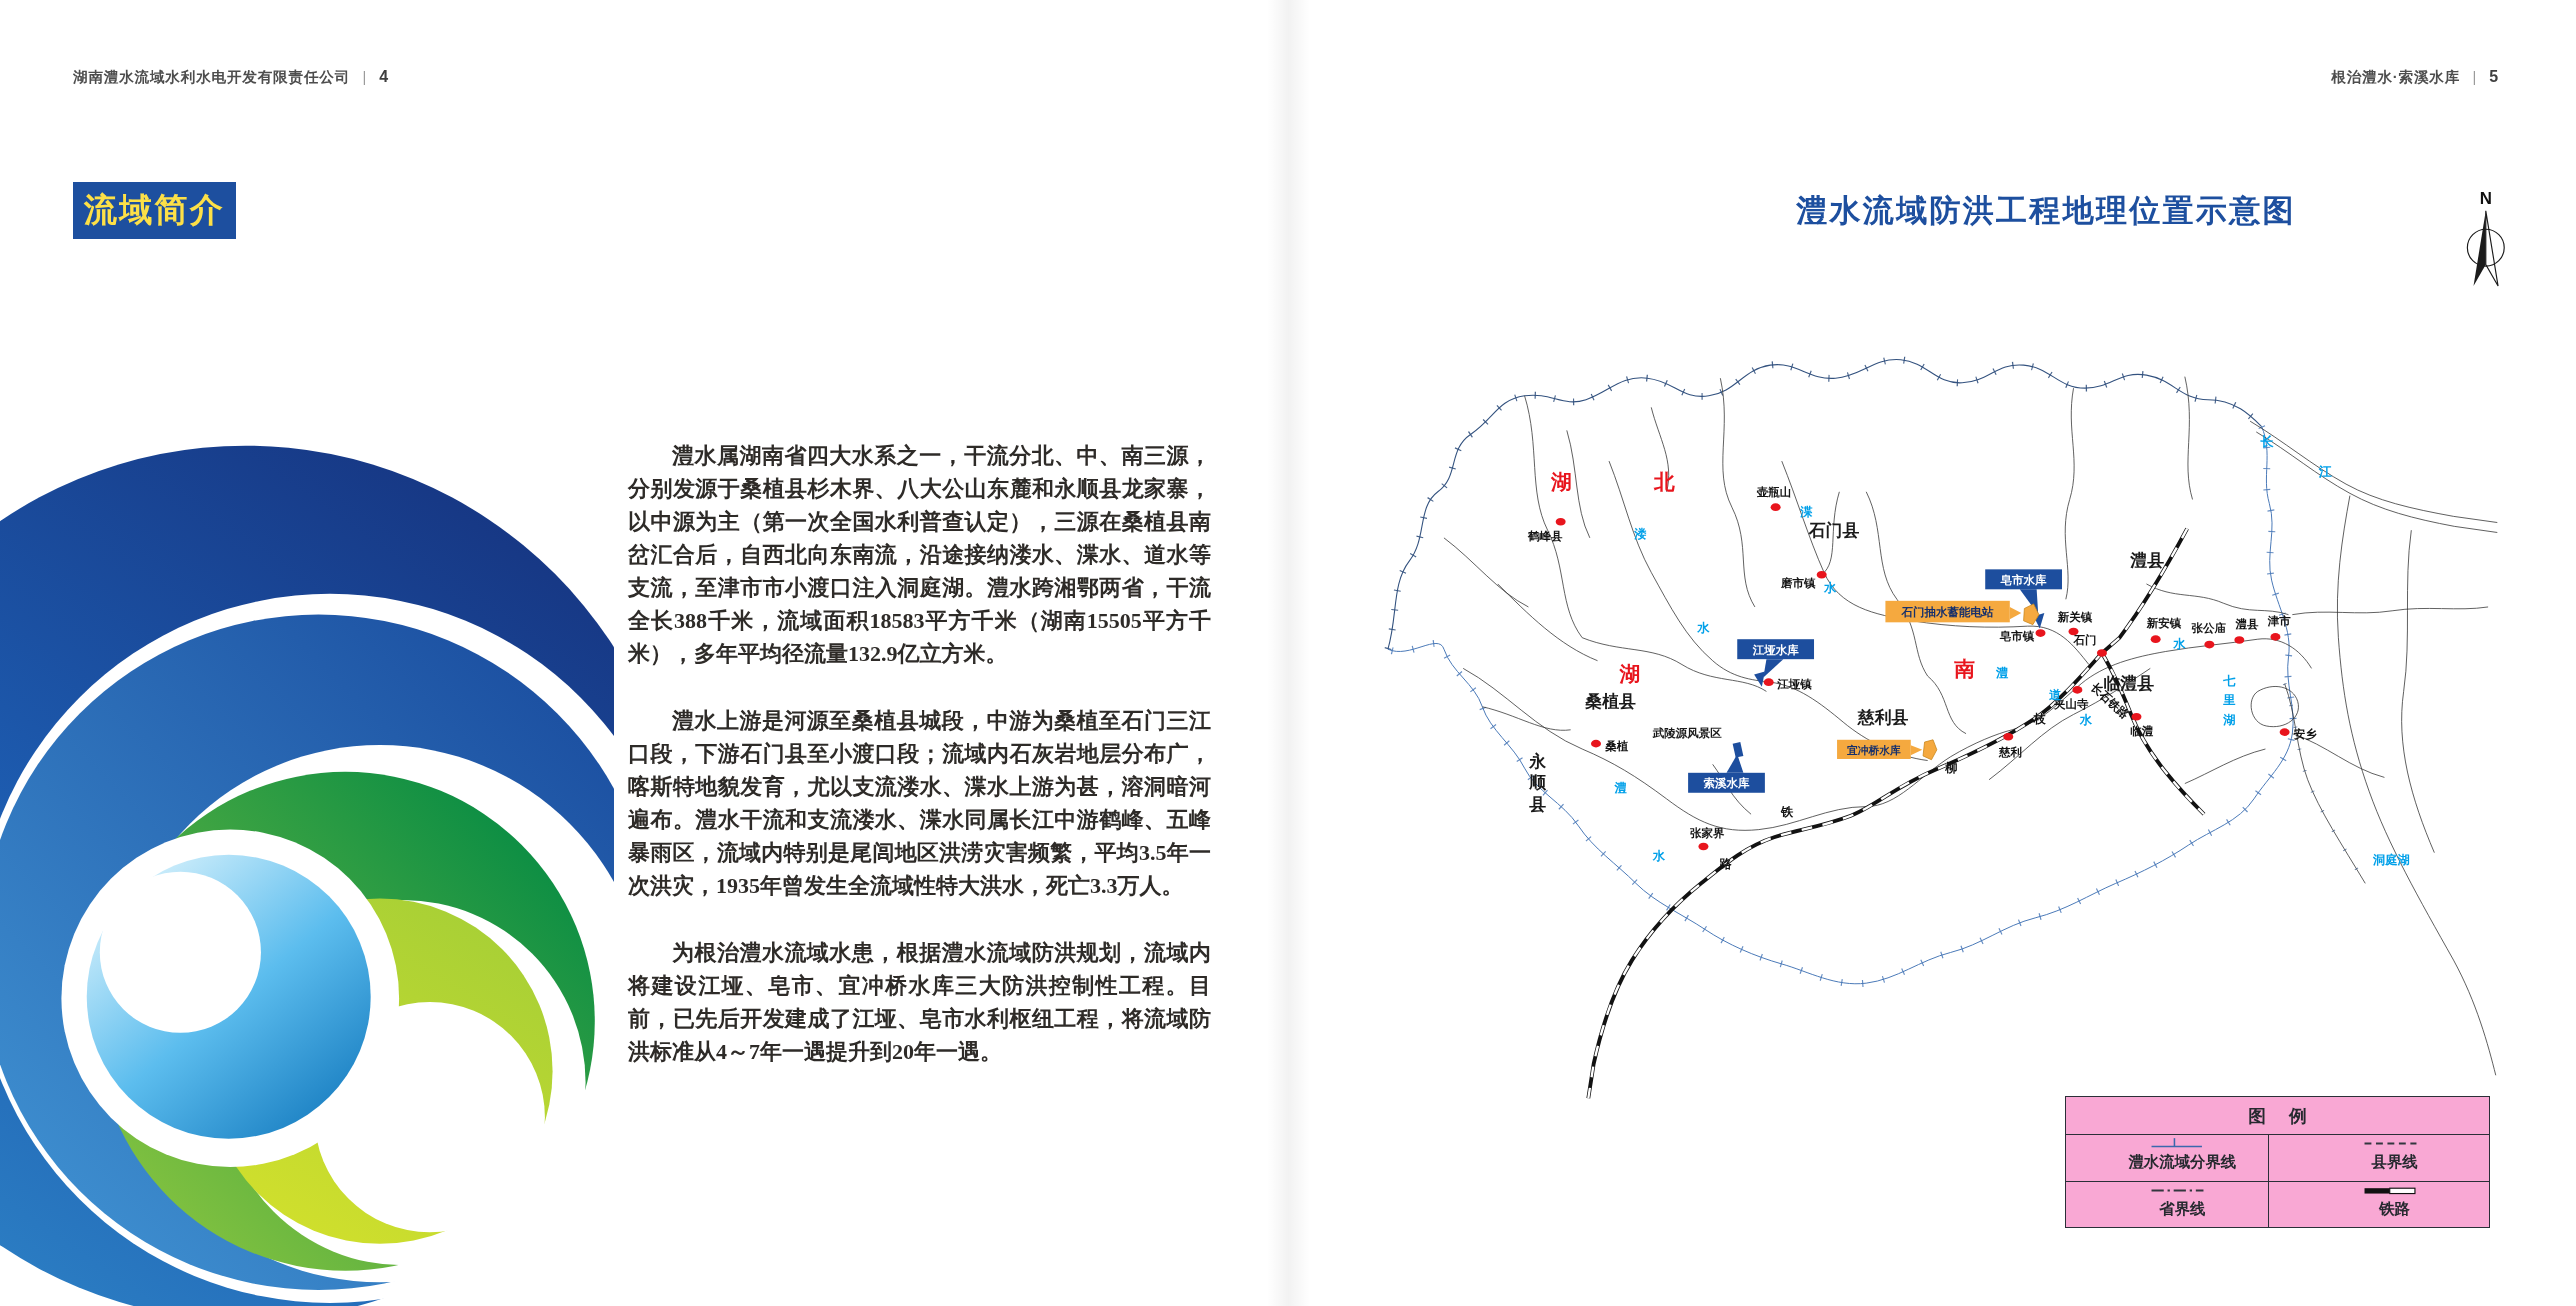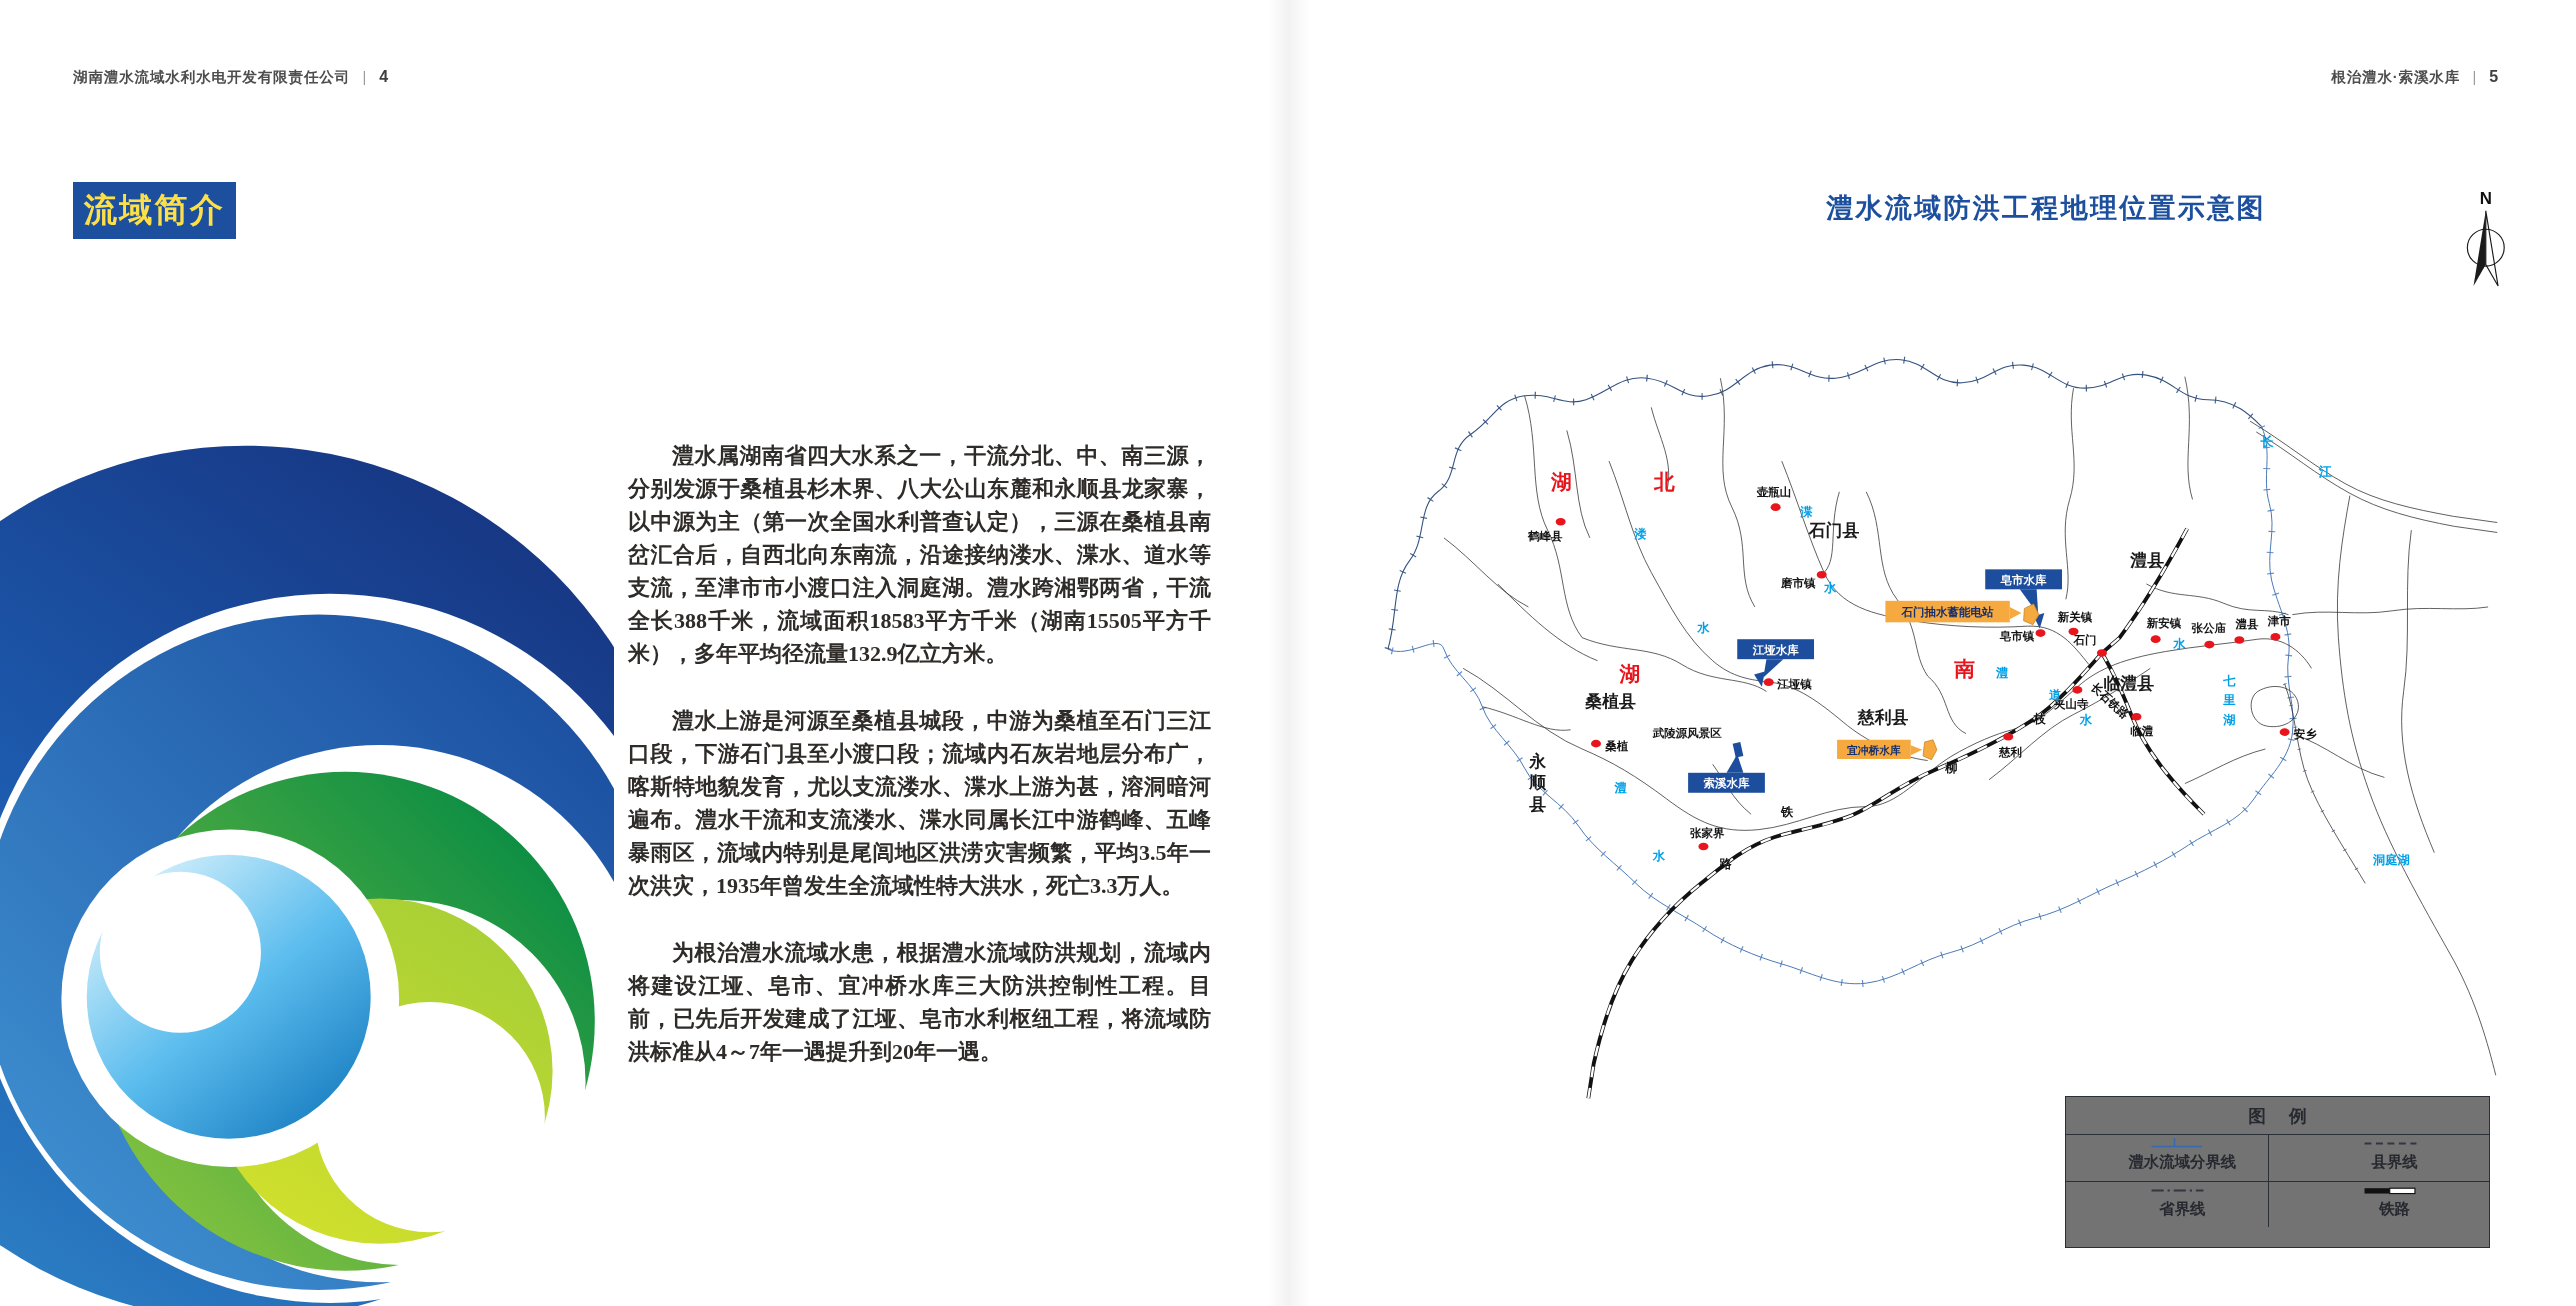--- a/index.html
+++ b/index.html
@@ -23,34 +23,34 @@
   .bodytext{
     position:absolute;left:610px;top:439px;width:601px;
     font-family:"Liberation Serif","DejaVu Serif",serif;
     font-size:22px;line-height:33px;font-weight:bold;color:#2e2b28;
     text-align:justify;
   }
   .bodytext p{margin:0 0 34px 18px;text-indent:2em;}
   
   .map-title{
     position:absolute;left:1662px;top:190px;width:768px;text-align:center;
-    font-size:27px;font-weight:bold;color:#1d4f9f;letter-spacing:2.3px;
+    font-size:31px;font-weight:bold;color:#1d4f9f;letter-spacing:2.3px;
   }
   
   .fold{position:absolute;left:1267px;top:0;width:43px;height:1306px;
     background:linear-gradient(to right,rgba(0,0,0,0),rgba(0,0,0,0.05),rgba(0,0,0,0));pointer-events:none;}
   
   svg{font-family:"Liberation Sans",sans-serif;}
   svg text{font-weight:bold;}
   .logo-svg{position:absolute;left:0;top:415px;}
   .map-svg{position:absolute;left:1367px;top:154px;}
   
   .legend{
-    position:absolute;left:2065px;top:1096px;width:425px;height:152px;
-    border:1.5px solid #2b2f38;box-sizing:border-box;background:#737373;
+    position:absolute;left:2065px;top:1096px;width:425px;height:132px;
+    border:1.5px solid #2b2f38;box-sizing:border-box;background:#f9a8d4;
   }
   .legend-title{
     height:37px;border-bottom:1.5px solid #2b2f38;display:flex;align-items:center;justify-content:center;
     font-size:17.7px;font-weight:bold;color:#26292f;letter-spacing:23px;text-indent:23px;
   }
   .legend-grid{display:grid;grid-template-columns:202px 1fr;grid-template-rows:46px 46px;}
   .legend-cell{display:flex;align-items:center;padding-left:21.5px;box-sizing:border-box;flex-direction:column;}
   .legend-cell.col2{border-left:1.5px solid #2b2f38;padding-left:22px;}
   .legend-cell.row2{border-top:1.5px solid #2b2f38;}
   .legend-label{font-size:15.4px;font-weight:bold;color:#26292f;margin-left:9.2px;white-space:nowrap;}

